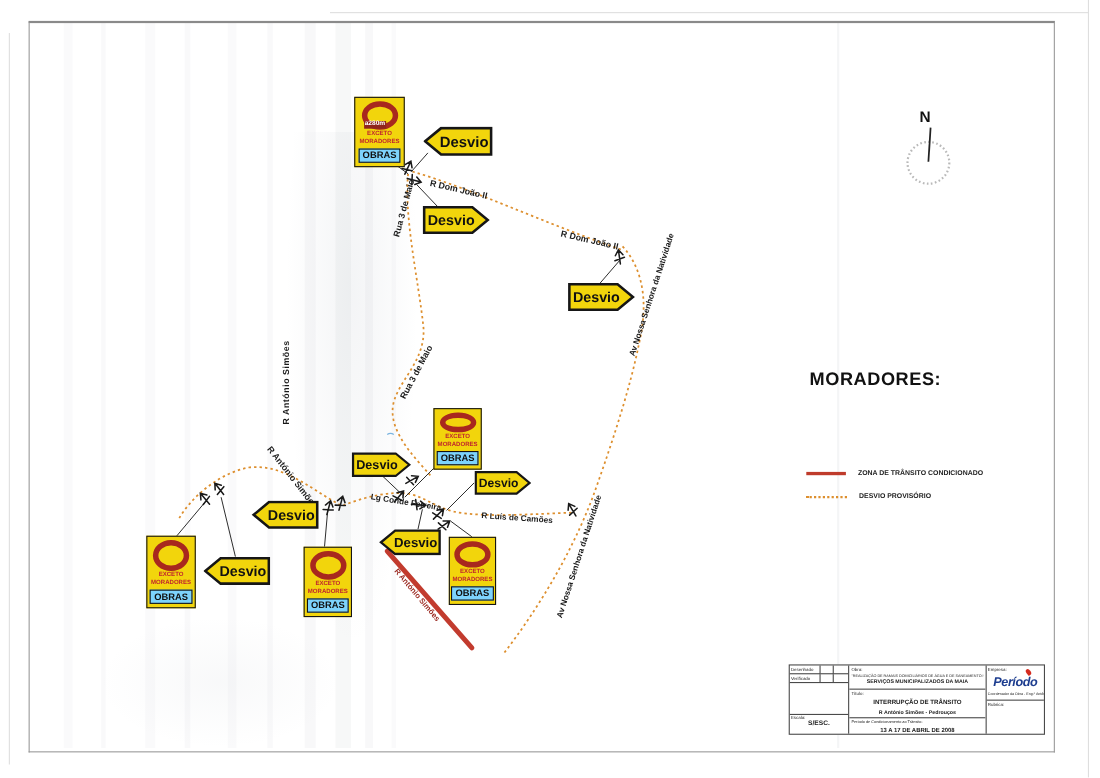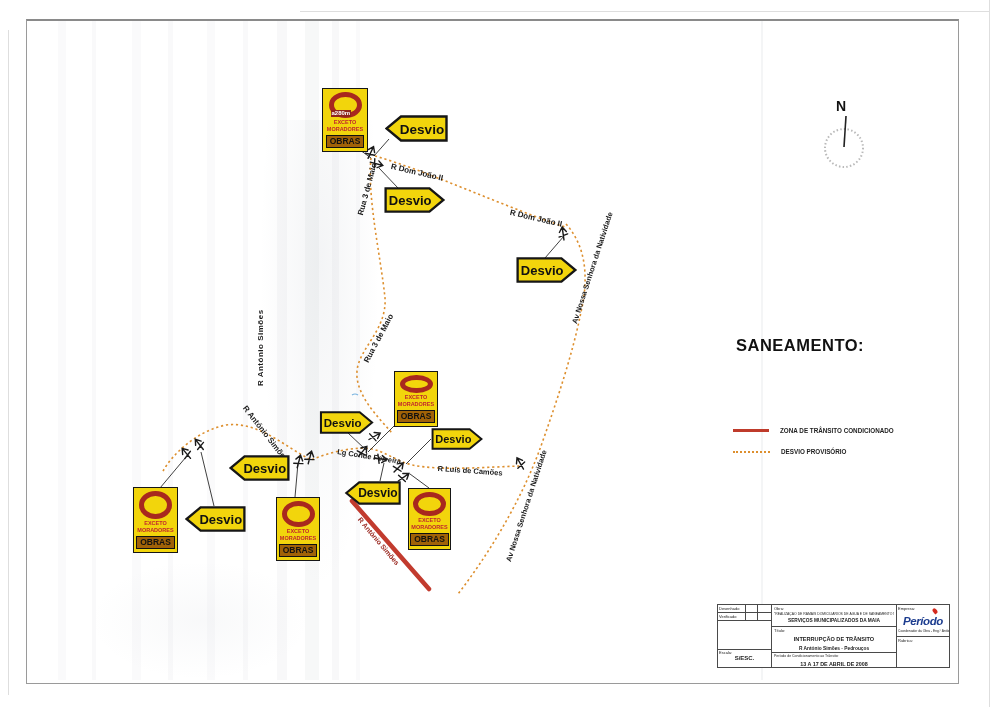--- a/index.html
+++ b/index.html
@@ -28,21 +28,21 @@
   .desvio-shape{fill:#f2d50c;stroke:#161616;stroke-width:2.4;}
   .desvio-text{font-family:"Liberation Sans",sans-serif;font-size:13.5px;font-weight:bold;fill:#111;}
 
   
   .sign-noentry{position:absolute;width:44px;background:#f2d50c;border:1.6px solid #161616;
     display:flex;flex-direction:column;align-items:center;box-sizing:border-box;}
   .ring{width:23px;height:23px;border:5.5px solid #a8281e;border-radius:50%;margin:3px auto 1px;position:relative;box-sizing:content-box;}
   .ne-badge{position:absolute;left:-3px;top:13px;background:#8f241c;color:#fff;font-size:6px;font-weight:bold;padding:0 1px;line-height:7px;white-space:nowrap;}
   .ne-l1,.ne-l2{color:#c0272d;font-size:5.5px;font-weight:bold;line-height:1.15;text-align:center;}
   .ne-l3{border:1.2px solid #111;font-size:8.5px;font-weight:bold;color:#111;text-align:center;
-    padding:0 3px;margin:3px auto 3px;line-height:11px;background:#a16207;}
+    padding:0 3px;margin:3px auto 3px;line-height:11px;background:#7dd3fc;}
   .ne-spacer{flex:1;}
 
   
   .legend-title{position:absolute;left:736px;top:336px;font-size:16.5px;font-weight:bold;color:#111;letter-spacing:0.5px;}
   .legend-item{position:absolute;display:flex;align-items:center;}
   .legend-label{font-size:6.3px;font-weight:bold;color:#222;margin-left:11px;white-space:nowrap;}
   .sw-solid{width:36px;height:3px;background:#bf3b2b;}
   .sw-dotted{width:37px;height:0;border-top:2px dotted #dd8f2e;}
 
   
@@ -240,21 +240,21 @@
     <div class="ne-l3">OBRAS</div>
   </div>
   <div class="sign-noentry" style="left:276px;top:497px;height:64px;width:44px;">
     <div class="ring"></div>
     <div class="ne-l1">EXCETO</div>
     <div class="ne-l2">MORADORES</div>
     <div class="ne-spacer"></div>
     <div class="ne-l3">OBRAS</div>
   </div>
 
-  <div class="legend-title">SANEAMENTO:</div>
+  <div class="legend-title">MORADORES:</div>
   <div class="legend-item" style="left:733px;top:427px;">
     <div class="sw-solid"></div>
     <div class="legend-label">ZONA DE  TRÂNSITO CONDICIONADO</div>
   </div>
   <div class="legend-item" style="left:733px;top:448px;">
     <div class="sw-dotted"></div>
     <div class="legend-label">DESVIO PROVISÓRIO</div>
   </div>
 
   <div class="tblock">

